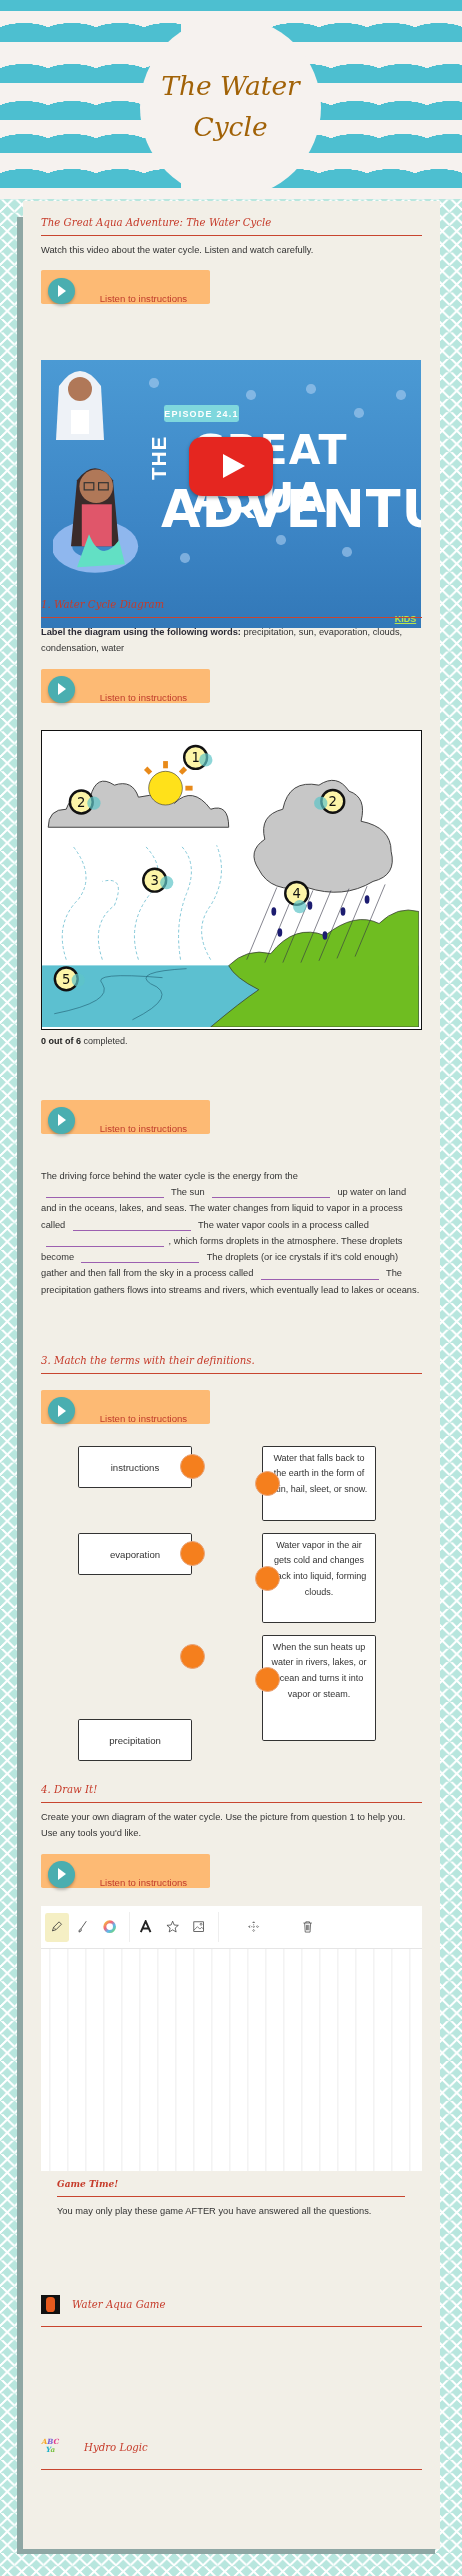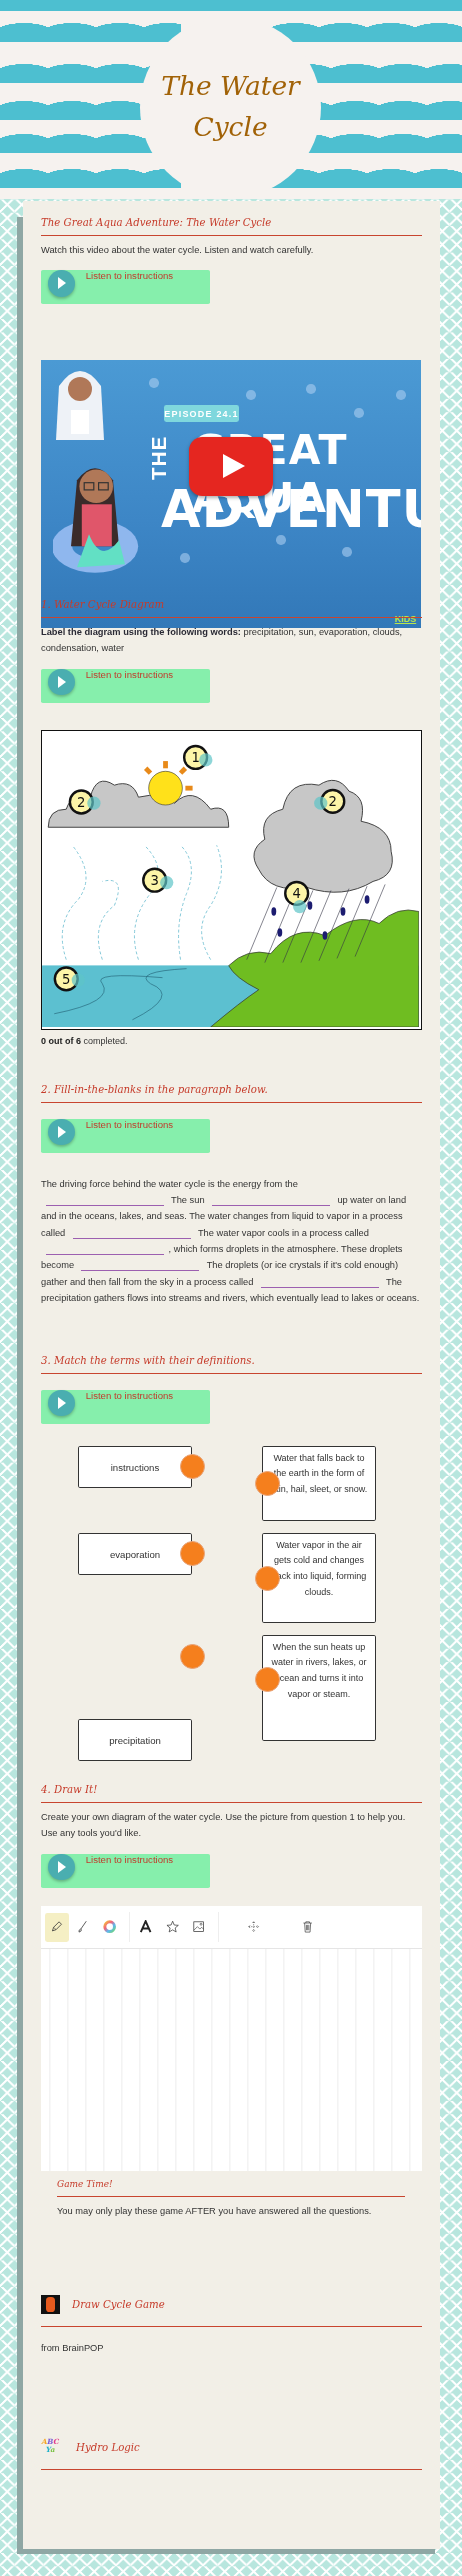--- a/index.html
+++ b/index.html
@@ -64,26 +64,27 @@
     padding-bottom: 7.2px;
     border-bottom: 0.9px solid #c8452f;
   }
   .para {
     font-size: 9.3px; line-height: 16.3px; color: #333;
     margin-top: 6px;
   }
   .para b { color: #2a2a35; }
 
   .listen {
-    display: inline-flex; align-items: flex-start;
+    display: inline-flex; align-items: flex-end;
     width: 169px; height: 34px;
-    background: #86efac;
+    background: #fdba74;
     border-radius: 1.8px;
     padding-left: 7.2px;
     cursor: pointer;
+    gap: 14px;
   }
   .listen .play {
     width: 26.5px; height: 26.5px; border-radius: 50%;
     background: #4aaeb0;
     box-shadow: 0 1.8px 3px rgba(0,0,0,0.25);
     position: relative; flex: none;
   }
   .listen .play::after {
     content: ""; position: absolute; left: 10.2px; top: 7.2px;
     border-left: 8.4px solid #fff;
@@ -205,21 +206,21 @@
 
   .game-icon {
     display: inline-block; width: 19px; height: 19px; background: #111; vertical-align: middle;
     position: relative; margin-right: 12px;
   }
   .game-icon::after {
     content: ""; position: absolute; left: 4.8px; top: 1.8px; width: 9.6px; height: 15.7px;
     background: #e65a1e; border-radius: 3.6px;
   }
   .abc-icon {
-    display: inline-block; width: 19px; height: 19px; vertical-align: middle; margin-right: 16px;
+    display: inline-block; width: 19px; height: 19px; vertical-align: middle; margin-right: 24px;
     font-weight: bold; font-size: 7.2px; line-height: 8.4px; text-align: center;
   }
 </style>
 </head>
 <body>
 
 <div class="header">
   <div class="wave" style="left:0;top:-4.8px;width:463px;height:15.7px;"></div>
   <div class="wave" style="left:0;top:29px;width:181px;height:13.3px;"></div>
   <div class="wave" style="left:271px;top:29px;width:192px;height:13.3px;"></div>
@@ -378,28 +379,27 @@
         <text x="40" y="420" text-anchor="middle" font-size="22" font-family="DejaVu Sans, sans-serif" fill="#111">5</text>
         <circle cx="60" cy="414" r="11" fill="#5ec4c8" opacity="0.7"></circle>
       </g>
     </svg>
   </div>
   <div class="completed">
     <b>0 out of 6</b><span> completed.</span>
   </div>
 
   <div class="section" style="top:883px;">
-    <div class="sec-title">2. Fill-in-the-blanks in the paragraph below.</div>
     <div style="margin-top:15.7px;">
       <div class="listen">
         <span class="play"></span>
         <span class="lbl">Listen to instructions</span>
       </div>
     </div>
-    <div class="para" style="margin-top:23px;">
+    <div class="para" style="margin-top:32px;">
       <span>The driving force behind the water cycle is the energy from the</span>
       <span class="blank"></span>
       <span>The sun</span>
       <span class="blank"></span>
       <span>up water on land and in the oceans, lakes, and seas. The water changes from liquid to vapor in a process called</span>
       <span class="blank"></span>
       <span>The water vapor cools in a process called</span>
       <span class="blank"></span><span>, which forms droplets in the atmosphere. These droplets become</span>
       <span class="blank"></span>
       <span>The droplets (or ice crystals if it's cold enough) gather and then fall from the sky in a process called</span>
@@ -498,29 +498,28 @@
       <div class="tool" style="margin-left:28px;">
         <svg width="13.3" height="13.3" viewBox="0 0 22 22">
             <path d="M4 5 H18 M8 5 V3 H14 V5 M6 5 L7 20 H15 L16 5 M9 8 V17 M11 8 V17 M13 8 V17" fill="none" stroke="#333" stroke-width="1.1"></path>
           </svg>
       </div>
     </div>
     <div class="draw-canvas"></div>
   </div>
 
   <div class="section" style="top:1978px;left:34px;width:348px;">
-    <div class="sec-title" style="font-size:9px;">Game Time!</div>
+    <div class="sec-title" style="font-size:9px;font-weight:bold;">Game Time!</div>
     <div class="para">You may only play these game AFTER you have answered all the questions.</div>
   </div>
 
   <div class="section" style="top:2094px;">
     <div class="sec-title" style="padding-bottom:12px;">
-      <span class="game-icon"></span><span>Draw Cycle Game</span>
-    </div>
-    <div class="para" style="margin-top:13.3px;">from BrainPOP</div>
+      <span class="game-icon"></span><span>Water Aqua Game</span>
+    </div>
   </div>
 
   <div class="section" style="top:2237px;">
     <div class="sec-title" style="padding-bottom:12px;">
       <span class="abc-icon"><span style="color:#f6a623">A</span><span style="color:#7b5cd6">B</span><span style="color:#e23a8b">C</span><br><span style="color:#1cb0c8">Y</span><span style="color:#7ac143">a</span></span><span>Hydro Logic</span>
     </div>
   </div>
 
 </div>
 

